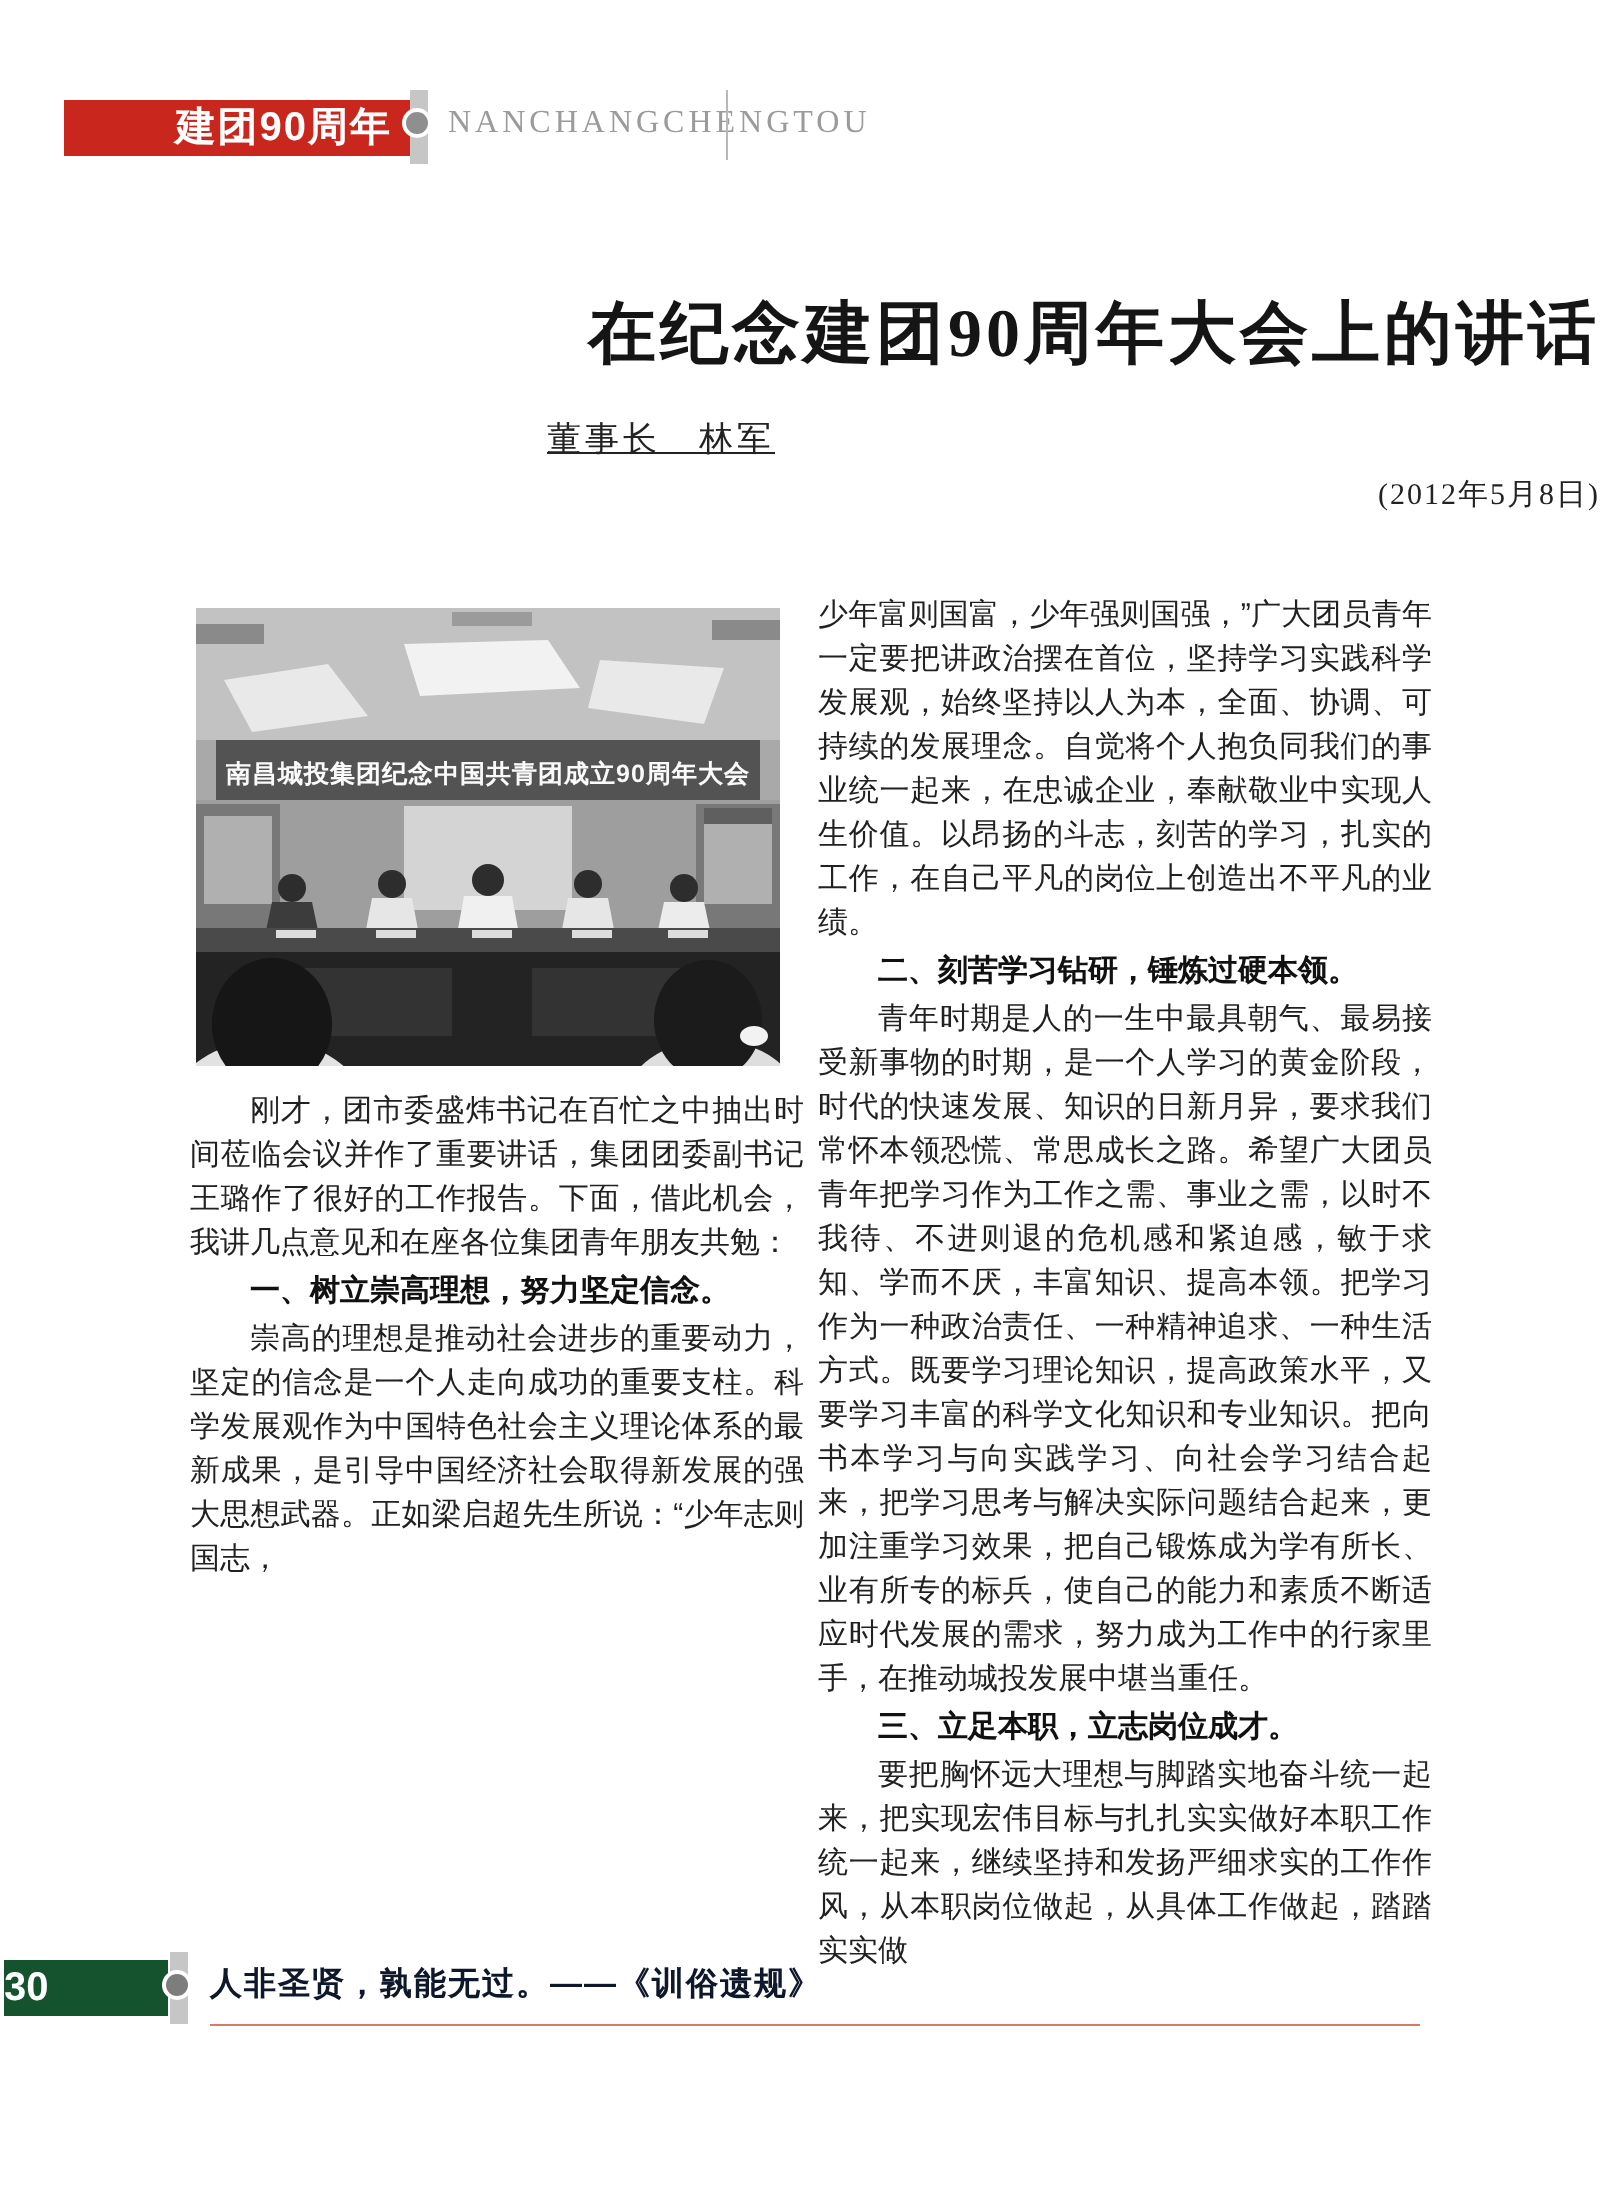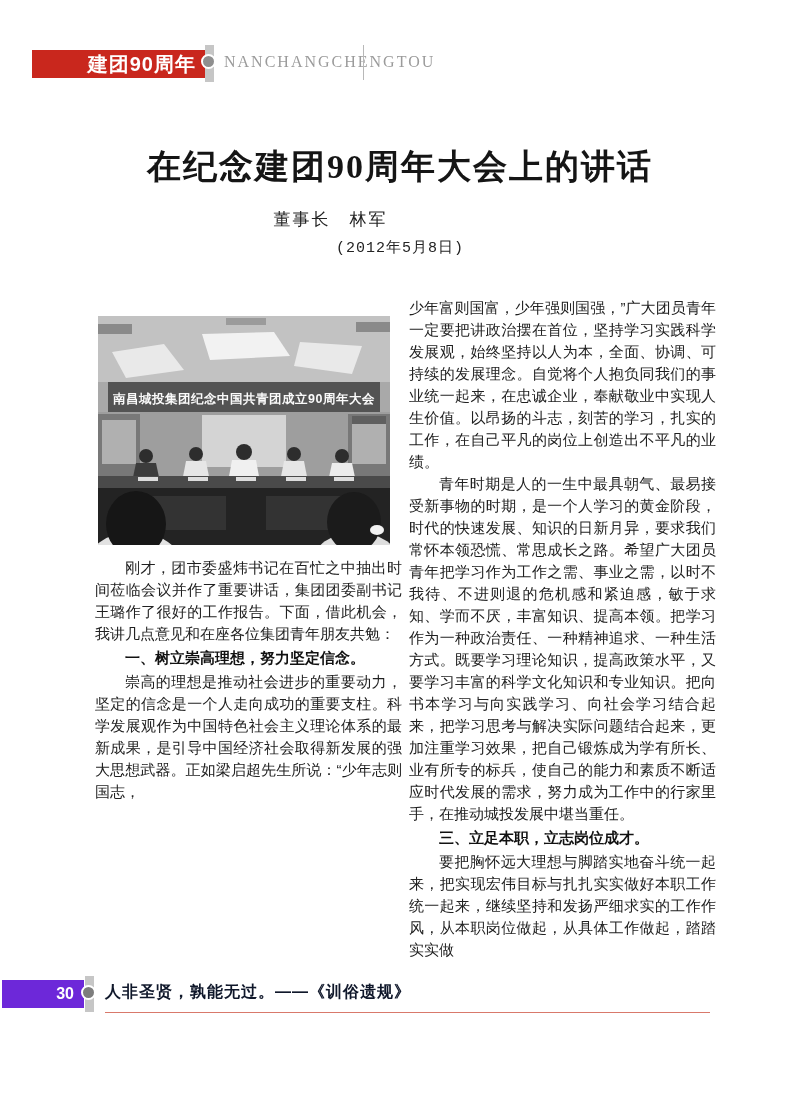--- a/index.html
+++ b/index.html
@@ -21,50 +21,50 @@
   }
   .hdr-brand {
     position:absolute; left:224px; top:53px;
     font-family:"Liberation Serif", serif; font-size:16px; color:#9b9b9b;
     letter-spacing:2px; font-weight:normal;
   }
   .hdr-vline { position:absolute; left:363px; top:45px; width:1px; height:35px; background:#b8b8b8; }
 
   
   .title {
-    position:absolute; left:0; top:144px; width:800px; text-align:center;
+    position:absolute; left:0; top:144px; width:800px; text-align:right;
     font-family:"Liberation Serif", serif; font-size:34px; font-weight:bold;
     letter-spacing:2px; color:#151515;
   }
   .author {
     position:absolute; left:0; top:208px; width:661px; text-align:center;
-    font-family:"Liberation Serif", serif; font-size:17px; letter-spacing:2px; color:#232323;
+    font-family:"Liberation Serif", serif; font-size:17px; letter-spacing:2px; color:#232323;text-decoration:underline;
   }
   .pubdate {
-    position:absolute; left:0; top:238px; width:800px; text-align:center;
-    font-family:Liberation Mono, monospace; font-size:15px; letter-spacing:1px; color:#232323;
+    position:absolute; left:0; top:238px; width:800px; text-align:right;
+    font-family:Liberation Serif, serif; font-size:15px; letter-spacing:1px; color:#232323;
   }
 
   
   .col { position:absolute; width:307px; font-size:15px; line-height:22px;
          text-align:justify; color:#212121; }
   .col-left  { left:95px;  top:300px; }
   .col-right { left:409px; top:297px; }
   .para { text-indent:2em; margin:0; }
   .para-noindent { text-indent:0; margin:0; }
   .heading { text-indent:2em; margin:2px 0; font-weight:bold; color:#111; }
 
-  .photo-wrap { width:292px; height:229px; margin:16px 0 12px 3px; }
+  .photo-wrap { width:292px; height:229px; margin:4px 0 12px 3px; }
   .photo-wrap svg { display:block; }
 
   
   .ftr-badge {
     position:absolute; left:2px; top:980px; width:82px; height:28px;
-    background:#6d28d9; color:#ffffff; text-align:right; padding-right:10px;
-    font-size:16px; line-height:28px; font-weight:bold;
+    background:#14532d; color:#ffffff; padding-right:10px;
+    font-size:20px; line-height:28px; font-weight:bold;
   }
   .ftr-bar { position:absolute; left:85px; top:976px; width:9px; height:36px; background:#c6c6c6; }
   .ftr-dot {
     position:absolute; left:81px; top:985px; width:15px; height:15px;
     background:#7d7d7d; border:2px solid #ffffff; border-radius:50%;
   }
   .ftr-quote {
     position:absolute; left:105px; top:982px; font-size:16px; font-weight:bold;
     color:#0f172a; letter-spacing:1px;
   }
@@ -150,20 +150,21 @@
         </g>
       </svg>
     </div>
     <p class="para">刚才，团市委盛炜书记在百忙之中抽出时间莅临会议并作了重要讲话，集团团委副书记王璐作了很好的工作报告。下面，借此机会，我讲几点意见和在座各位集团青年朋友共勉：</p>
     <p class="heading">一、树立崇高理想，努力坚定信念。</p>
     <p class="para">崇高的理想是推动社会进步的重要动力，坚定的信念是一个人走向成功的重要支柱。科学发展观作为中国特色社会主义理论体系的最新成果，是引导中国经济社会取得新发展的强大思想武器。正如梁启超先生所说：“少年志则国志，</p>
   </div>
 
   <div class="col col-right">
     <p class="para-noindent">少年富则国富，少年强则国强，”广大团员青年一定要把讲政治摆在首位，坚持学习实践科学发展观，始终坚持以人为本，全面、协调、可持续的发展理念。自觉将个人抱负同我们的事业统一起来，在忠诚企业，奉献敬业中实现人生价值。以昂扬的斗志，刻苦的学习，扎实的工作，在自己平凡的岗位上创造出不平凡的业绩。</p>
+    <p class="heading">二、刻苦学习钻研，锤炼过硬本领。</p>
     <p class="para">青年时期是人的一生中最具朝气、最易接受新事物的时期，是一个人学习的黄金阶段，时代的快速发展、知识的日新月异，要求我们常怀本领恐慌、常思成长之路。希望广大团员青年把学习作为工作之需、事业之需，以时不我待、不进则退的危机感和紧迫感，敏于求知、学而不厌，丰富知识、提高本领。把学习作为一种政治责任、一种精神追求、一种生活方式。既要学习理论知识，提高政策水平，又要学习丰富的科学文化知识和专业知识。把向书本学习与向实践学习、向社会学习结合起来，把学习思考与解决实际问题结合起来，更加注重学习效果，把自己锻炼成为学有所长、业有所专的标兵，使自己的能力和素质不断适应时代发展的需求，努力成为工作中的行家里手，在推动城投发展中堪当重任。</p>
     <p class="heading">三、立足本职，立志岗位成才。</p>
     <p class="para">要把胸怀远大理想与脚踏实地奋斗统一起来，把实现宏伟目标与扎扎实实做好本职工作统一起来，继续坚持和发扬严细求实的工作作风，从本职岗位做起，从具体工作做起，踏踏实实做</p>
   </div>
 
   <div class="ftr-badge">30</div>
   <div class="ftr-bar"></div>
   <div class="ftr-dot"></div>
   <div class="ftr-quote">人非圣贤，孰能无过。——《训俗遗规》</div>
   <div class="ftr-rule"></div>

